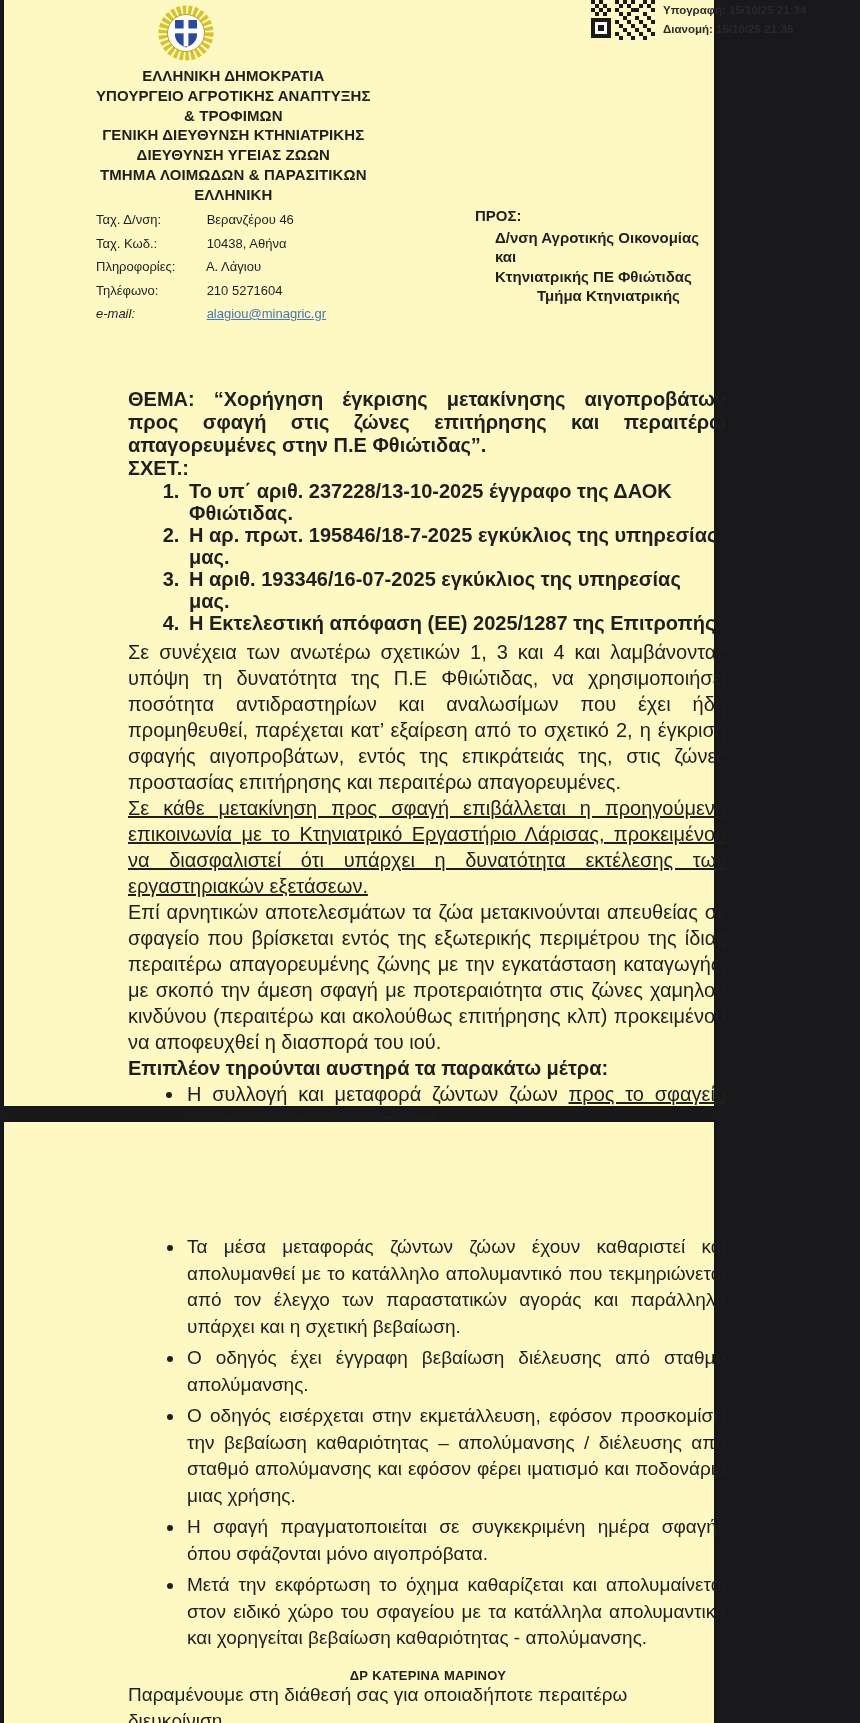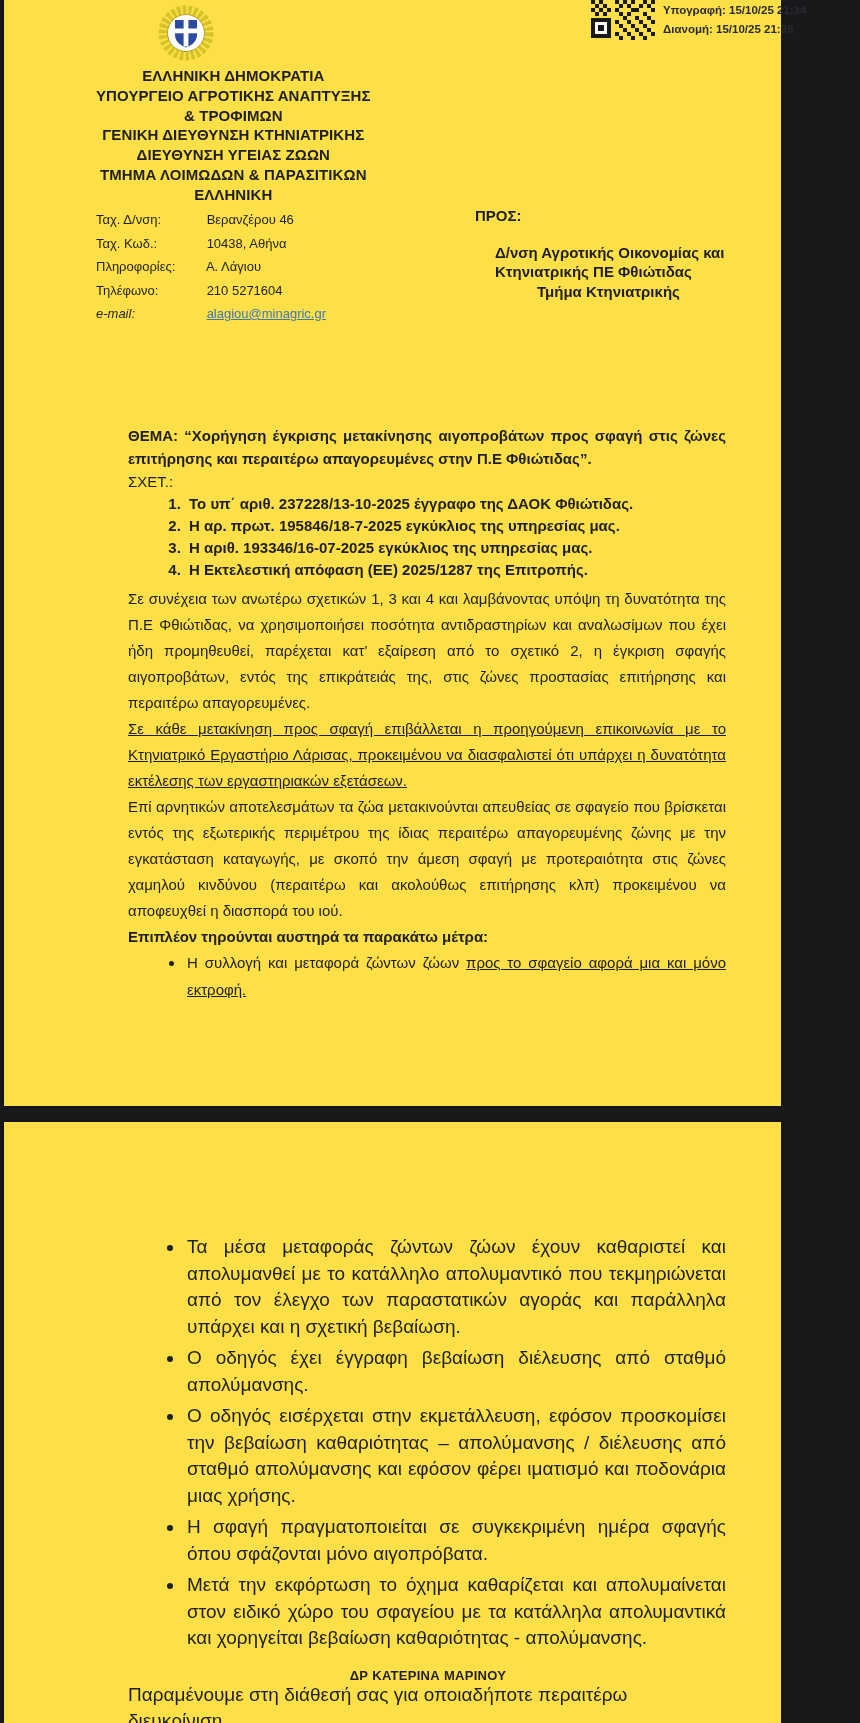--- a/index.html
+++ b/index.html
@@ -5,22 +5,22 @@
   * { margin:0; padding:0; box-sizing:border-box; }
   html,body { width:860px; height:1723px; }
   body {
     position:relative;
     background:#19191c;
     font-family:"Liberation Sans", sans-serif;
     color:#1f1f1f;
     overflow:hidden;
   }
   .page {
-    position:absolute; left:4px; width:777px;
-    background:#fde047;
+    position:absolute; left:4px; width:710px;
+    background:#fef9c3;
     box-shadow:0 0 3px rgba(0,0,0,.5);
   }
   .page1 { top:0; height:1106px; }
   .page2 { top:1122px; height:601px; }
 
   
   .emblem { position:absolute; left:141px; top:4px; }
   .stamp { position:absolute; left:587px; top:0; display:flex; }
   .stamp-qr { width:64px; height:42px; }
   .stamp-text { margin-left:8px; font-size:11.5px; font-weight:bold; color:#2a2a2e; line-height:19px; padding-top:1px; white-space:nowrap; }
@@ -31,27 +31,27 @@
   
   .contact { position:absolute; left:92px; top:208px; font-size:13px; line-height:23.5px; }
   .contact-row { white-space:nowrap; }
   .contact-label { display:inline-block; width:107px; }
   .contact .email-label { font-style:italic; }
   .email-link { color:#4377b5; text-decoration:underline; cursor:pointer; }
 
   
   .recipient { position:absolute; left:471px; top:206px; font-size:15px; font-weight:bold; line-height:19.5px; }
   .recipient-label { }
-  .recipient-lines { margin-left:20px; margin-top:17px; }
+  .recipient-lines { margin-left:20px; margin-top:2px; }
   .recipient-line3 { margin-left:42px; }
 
   
-  .body1 { position:absolute; left:124px; top:388px; width:598px; font-size:15px;margin-top:36px; }
+  .body1 { position:absolute; left:124px; top:388px; width:598px; font-size:20px; }
   .subject { font-weight:bold; line-height:23px; text-align:justify; }
-  .sxet-label { font-weight:normal; line-height:23px; }
+  .sxet-label { font-weight:bold; line-height:23px; }
   .refs { font-weight:bold; line-height:22px; padding-left:57px; }
   .refs li { padding-left:4px; }
   .para { line-height:26px; text-align:justify; }
   .para.mt { margin-top:5px; }
   .u { text-decoration:underline; }
   .measures { font-weight:bold; line-height:26px; }
   .bullets { list-style:disc; padding-left:57px; line-height:26.5px; text-align:justify; }
   .bullets li { padding-left:2px; }
   .bullets.spaced li { margin-bottom:5px; }
 

